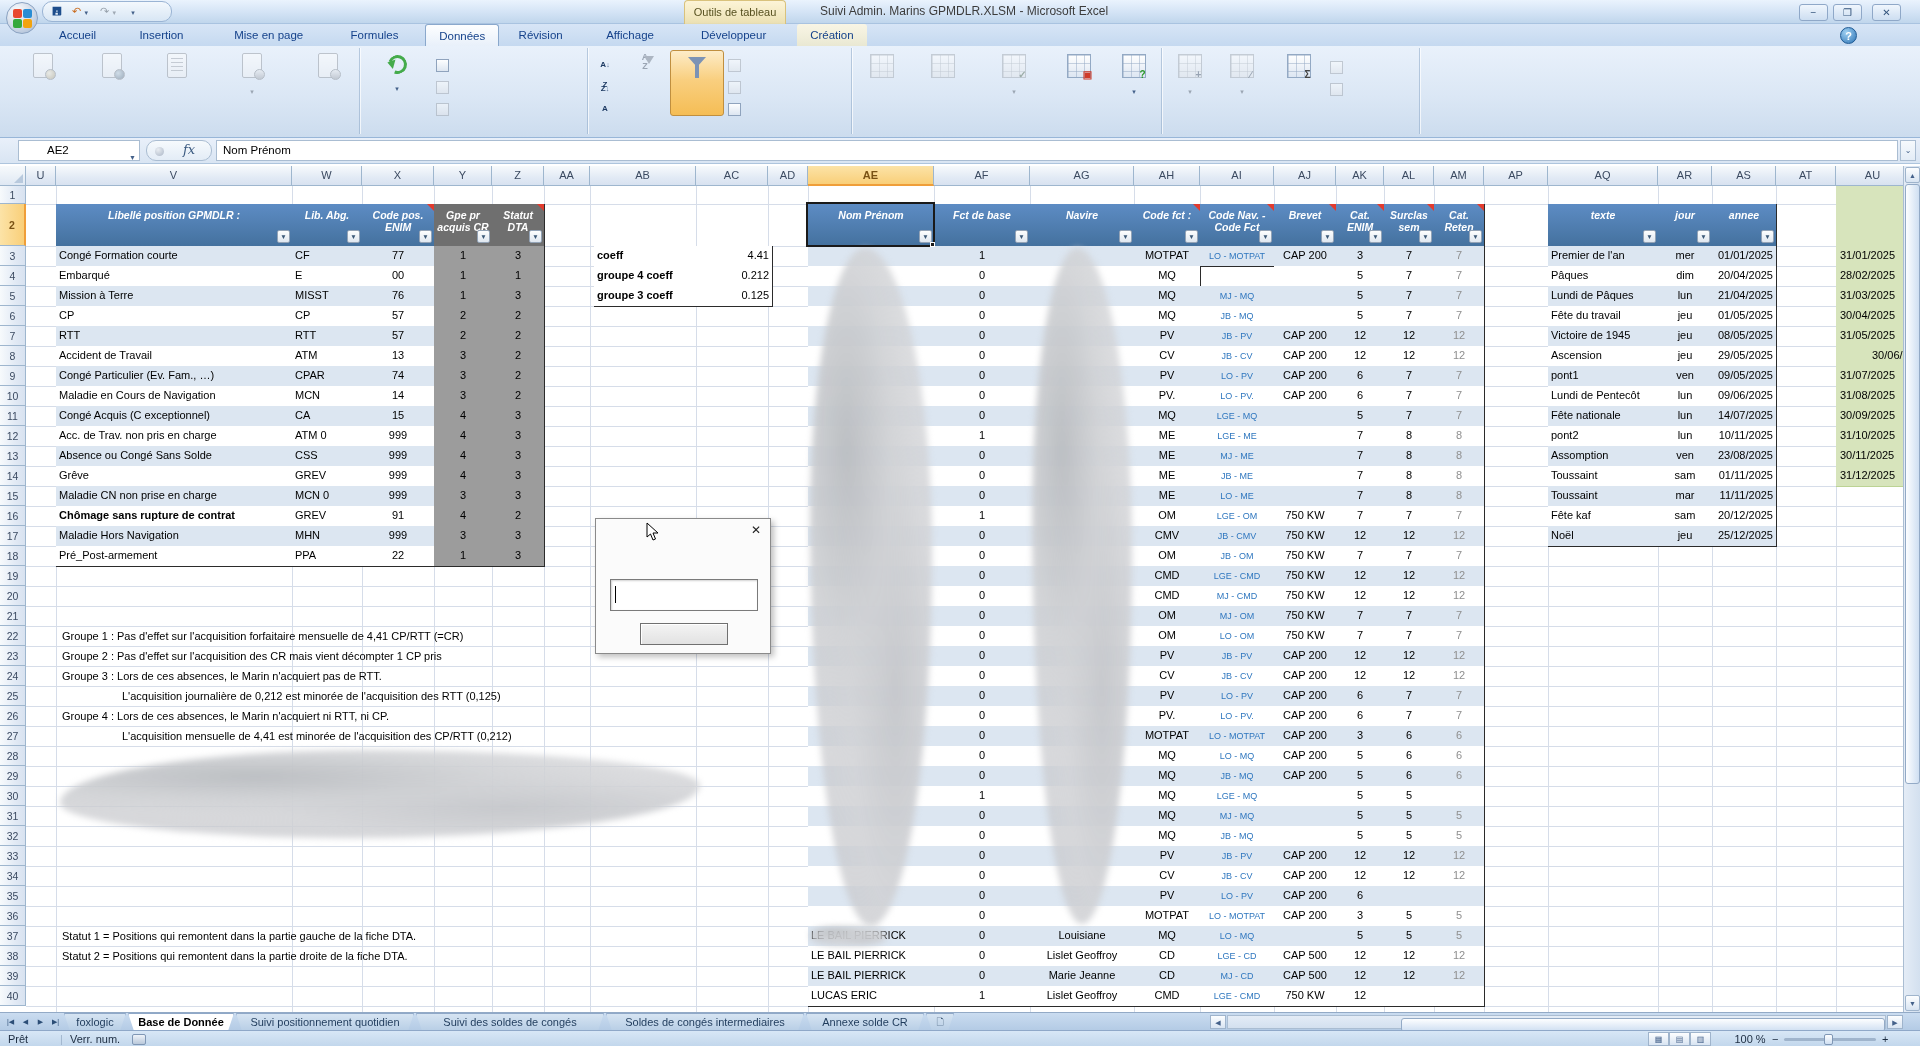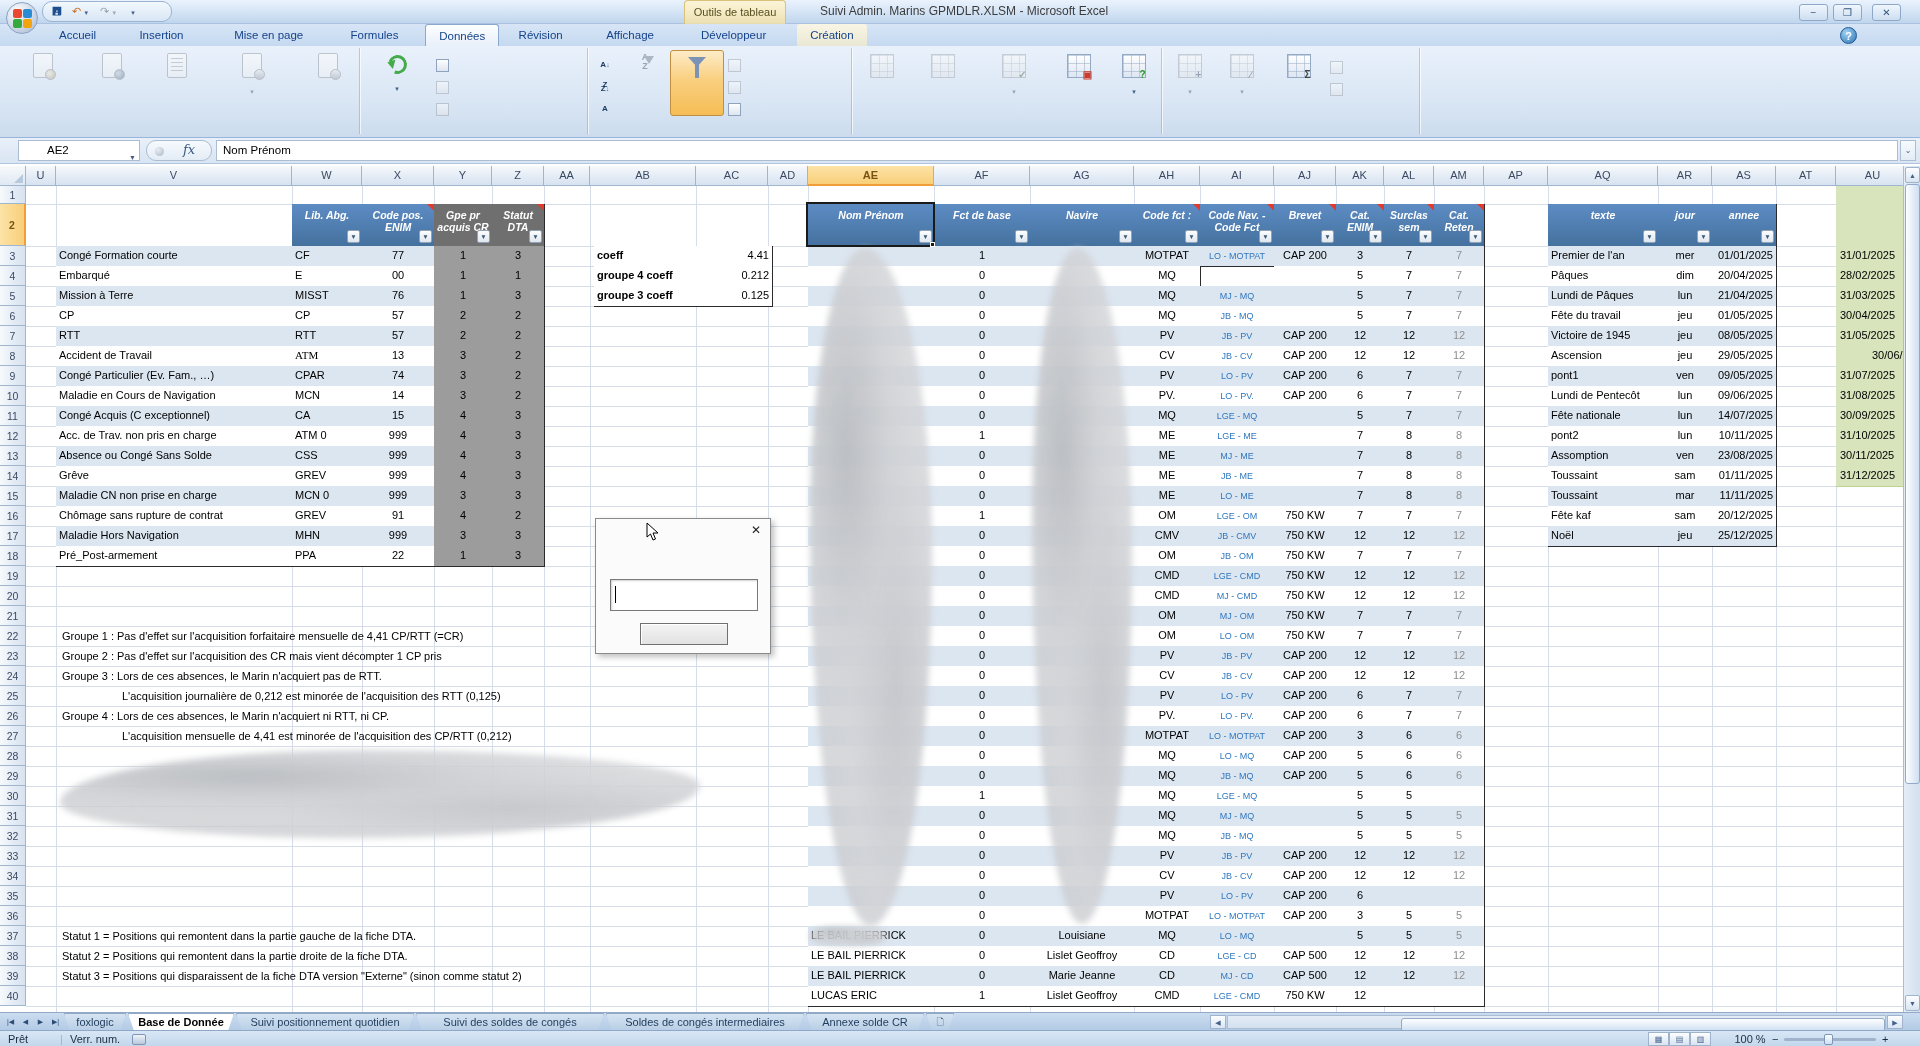--- a/index.html
+++ b/index.html
@@ -398,20 +398,21 @@
         <div class="hl" style="top: 780px; left: 26px; width: 1884px;"></div>
         <div class="hl" style="top: 800px; left: 26px; width: 1884px;"></div>
         <div class="hl" style="top: 820px; left: 26px; width: 1884px;"></div>
         <div class="hl" style="top: 840px; left: 26px; width: 1884px;"></div>
       </div>
       <div class="celltitle" style="left: 58px; top: 21px;"></div>
       <div class="celltitle" style="left: 596px; top: 21px;"></div>
       <div class="celltitle" style="left: 810px; top: 21px;"></div>
       <div class="celltitle" style="left: 1550px; top: 21px;"></div>
       <div class="celltitle" style="left: 1712px; top: 21px; width: 60px; text-align: right; color: rgb(224, 50, 39);"></div>
+      <div class="cell hdrblue hdr2" style="left: 56px; top: 38px; width: 237px; height: 43px;">Libellé position GPMDLR :<div class="fbtn">▼</div></div>
       <div class="cell hdrblue hdr2" style="left: 292px; top: 38px; width: 71px; height: 43px;">Lib. Abg.<div class="fbtn">▼</div></div>
       <div class="cell hdrblue hdr2" style="left: 362px; top: 38px; width: 73px; height: 43px;">Code pos. ENIM<div class="redc"></div><div class="fbtn">▼</div></div>
       <div class="cell hdrgray hdr2" style="left: 434px; top: 38px; width: 59px; height: 43px;">Gpe pr acquis CR<div class="fbtn">▼</div></div>
       <div class="cell hdrgray hdr2" style="left: 492px; top: 38px; width: 53px; height: 43px;">Statut DTA<div class="redc"></div><div class="fbtn">▼</div></div>
       <div class="cell zeb0" style="left: 56px; top: 80px; width: 237px; height: 21px;">Congé Formation courte</div>
       <div class="cell zeb0" style="left: 292px; top: 80px; width: 71px; height: 21px;">CF</div>
       <div class="cell zeb0 ctr" style="left: 362px; top: 80px; width: 73px; height: 21px;">77</div>
       <div class="cell grayc" style="left: 434px; top: 80px; width: 59px; height: 21px;">1</div>
       <div class="cell grayc" style="left: 492px; top: 80px; width: 53px; height: 21px;">3</div>
       <div class="cell zeb1" style="left: 56px; top: 100px; width: 237px; height: 21px;">Embarqué</div>
@@ -428,21 +429,21 @@
       <div class="cell zeb1" style="left: 292px; top: 140px; width: 71px; height: 21px;">CP</div>
       <div class="cell zeb1 ctr" style="left: 362px; top: 140px; width: 73px; height: 21px;">57</div>
       <div class="cell grayc" style="left: 434px; top: 140px; width: 59px; height: 21px;">2</div>
       <div class="cell grayc" style="left: 492px; top: 140px; width: 53px; height: 21px;">2</div>
       <div class="cell zeb0" style="left: 56px; top: 160px; width: 237px; height: 21px;">RTT</div>
       <div class="cell zeb0" style="left: 292px; top: 160px; width: 71px; height: 21px;">RTT</div>
       <div class="cell zeb0 ctr" style="left: 362px; top: 160px; width: 73px; height: 21px;">57</div>
       <div class="cell grayc" style="left: 434px; top: 160px; width: 59px; height: 21px;">2</div>
       <div class="cell grayc" style="left: 492px; top: 160px; width: 53px; height: 21px;">2</div>
       <div class="cell zeb1" style="left: 56px; top: 180px; width: 237px; height: 21px;">Accident de Travail</div>
-      <div class="cell zeb1" style="left: 292px; top: 180px; width: 71px; height: 21px; font-family: Liberation Serif, serif;">ATM</div>
+      <div class="cell zeb1" style="left: 292px; top: 180px; width: 71px; height: 21px;">ATM</div>
       <div class="cell zeb1 ctr" style="left: 362px; top: 180px; width: 73px; height: 21px;">13</div>
       <div class="cell grayc" style="left: 434px; top: 180px; width: 59px; height: 21px;">3</div>
       <div class="cell grayc" style="left: 492px; top: 180px; width: 53px; height: 21px;">2</div>
       <div class="cell zeb0" style="left: 56px; top: 200px; width: 237px; height: 21px;">Congé Particulier (Ev. Fam., …)</div>
       <div class="cell zeb0" style="left: 292px; top: 200px; width: 71px; height: 21px;">CPAR</div>
       <div class="cell zeb0 ctr" style="left: 362px; top: 200px; width: 73px; height: 21px;">74</div>
       <div class="cell grayc" style="left: 434px; top: 200px; width: 59px; height: 21px;">3</div>
       <div class="cell grayc" style="left: 492px; top: 200px; width: 53px; height: 21px;">2</div>
       <div class="cell zeb1" style="left: 56px; top: 220px; width: 237px; height: 21px;">Maladie en Cours de Navigation</div>
       <div class="cell zeb1" style="left: 292px; top: 220px; width: 71px; height: 21px;">MCN</div>
@@ -467,21 +468,21 @@
       <div class="cell zeb1" style="left: 56px; top: 300px; width: 237px; height: 21px;">Grêve</div>
       <div class="cell zeb1" style="left: 292px; top: 300px; width: 71px; height: 21px;">GREV</div>
       <div class="cell zeb1 ctr" style="left: 362px; top: 300px; width: 73px; height: 21px;">999</div>
       <div class="cell grayc" style="left: 434px; top: 300px; width: 59px; height: 21px;">4</div>
       <div class="cell grayc" style="left: 492px; top: 300px; width: 53px; height: 21px;">3</div>
       <div class="cell zeb0" style="left: 56px; top: 320px; width: 237px; height: 21px;">Maladie CN non prise en charge</div>
       <div class="cell zeb0" style="left: 292px; top: 320px; width: 71px; height: 21px;">MCN 0</div>
       <div class="cell zeb0 ctr" style="left: 362px; top: 320px; width: 73px; height: 21px;">999</div>
       <div class="cell grayc" style="left: 434px; top: 320px; width: 59px; height: 21px;">3</div>
       <div class="cell grayc" style="left: 492px; top: 320px; width: 53px; height: 21px;">3</div>
-      <div class="cell zeb1" style="left: 56px; top: 340px; width: 237px; height: 21px;">Chômage sans rupture de contrat</div>
+      <div class="cell zeb1" style="left: 56px; top: 340px; width: 237px; height: 21px; font-weight: bold;">Chômage sans rupture de contrat</div>
       <div class="cell zeb1" style="left: 292px; top: 340px; width: 71px; height: 21px;">GREV</div>
       <div class="cell zeb1 ctr" style="left: 362px; top: 340px; width: 73px; height: 21px;">91</div>
       <div class="cell grayc" style="left: 434px; top: 340px; width: 59px; height: 21px;">4</div>
       <div class="cell grayc" style="left: 492px; top: 340px; width: 53px; height: 21px;">2</div>
       <div class="cell zeb0" style="left: 56px; top: 360px; width: 237px; height: 21px;">Maladie Hors Navigation</div>
       <div class="cell zeb0" style="left: 292px; top: 360px; width: 71px; height: 21px;">MHN</div>
       <div class="cell zeb0 ctr" style="left: 362px; top: 360px; width: 73px; height: 21px;">999</div>
       <div class="cell grayc" style="left: 434px; top: 360px; width: 59px; height: 21px;">3</div>
       <div class="cell grayc" style="left: 492px; top: 360px; width: 53px; height: 21px;">3</div>
       <div class="cell zeb1" style="left: 56px; top: 380px; width: 237px; height: 21px;">Pré_Post-armement</div>
@@ -913,21 +914,20 @@
       <div class="notetitle" style="left: 62px; top: 440px;"></div>
       <div class="noteline" style="left: 62px; top: 460px;">Groupe 1 : Pas d'effet sur l'acquisition forfaitaire mensuelle de  4,41  CP/RTT (=CR)</div>
       <div class="noteline" style="left: 62px; top: 480px;">Groupe 2 : Pas d'effet sur l'acquisition des CR mais vient décompter 1 CP pris</div>
       <div class="noteline" style="left: 62px; top: 500px;">Groupe 3 : Lors de ces absences, le Marin n'acquiert pas de RTT.</div>
       <div class="noteline" style="left: 122px; top: 520px;">L'acquisition journalière de 0,212 est minorée de l'acquisition des RTT (0,125)</div>
       <div class="noteline" style="left: 62px; top: 540px;">Groupe 4 : Lors de ces absences, le Marin n'acquiert ni RTT, ni CP.</div>
       <div class="noteline" style="left: 122px; top: 560px;">L'acquisition mensuelle de 4,41 est minorée de l'acquisition des CP/RTT (0,212)</div>
       <div class="notetitle" style="left: 62px; top: 740px;"></div>
       <div class="noteline" style="left: 62px; top: 760px;">Statut 1 = Positions qui remontent dans la partie gauche de la fiche DTA.</div>
       <div class="noteline" style="left: 62px; top: 780px;">Statut 2 = Positions qui remontent dans la partie droite de la fiche DTA.</div>
-      <div class="noteline" style="left: 62px; top: 800px;">Statut 3 = Positions qui disparaissent de la fiche DTA version "Externe" (sinon comme statut 2)</div>
       <div class="blob" style="left: 810px; top: 82px; width: 122px; height: 678px;"></div>
       <div class="blob" style="left: 810px; top: 760px; width: 76px; height: 20px; border-radius: 40%;"></div>
       <div class="blob" style="left: 1032px; top: 82px; width: 100px; height: 676px;"></div>
       <div class="blob" style="left: 60px; top: 584px; width: 640px; height: 88px; border-radius: 48% 52% 55% 45% / 60% 40%;"></div>
       <div id="activecell" style="left: 806px; top: 36px; width: 129px; height: 45px;"></div>
       <div id="fillhandle" style="left: 930px; top: 76px;"></div>
       <div id="dlg">
         <div id="dlgtitle"></div>
         <div id="dlgclose">✕</div>
         <div id="dlglabel"></div>

